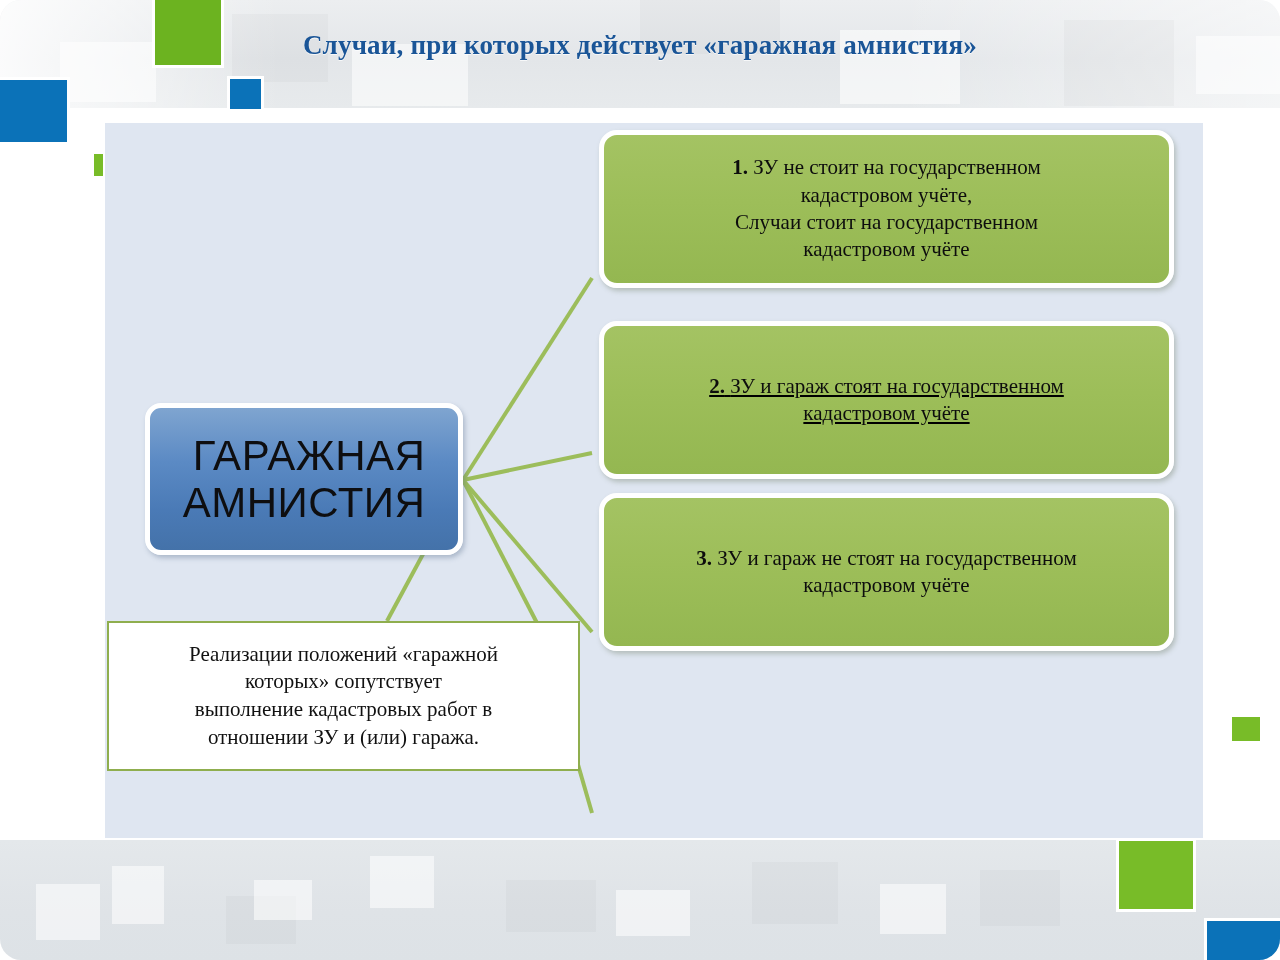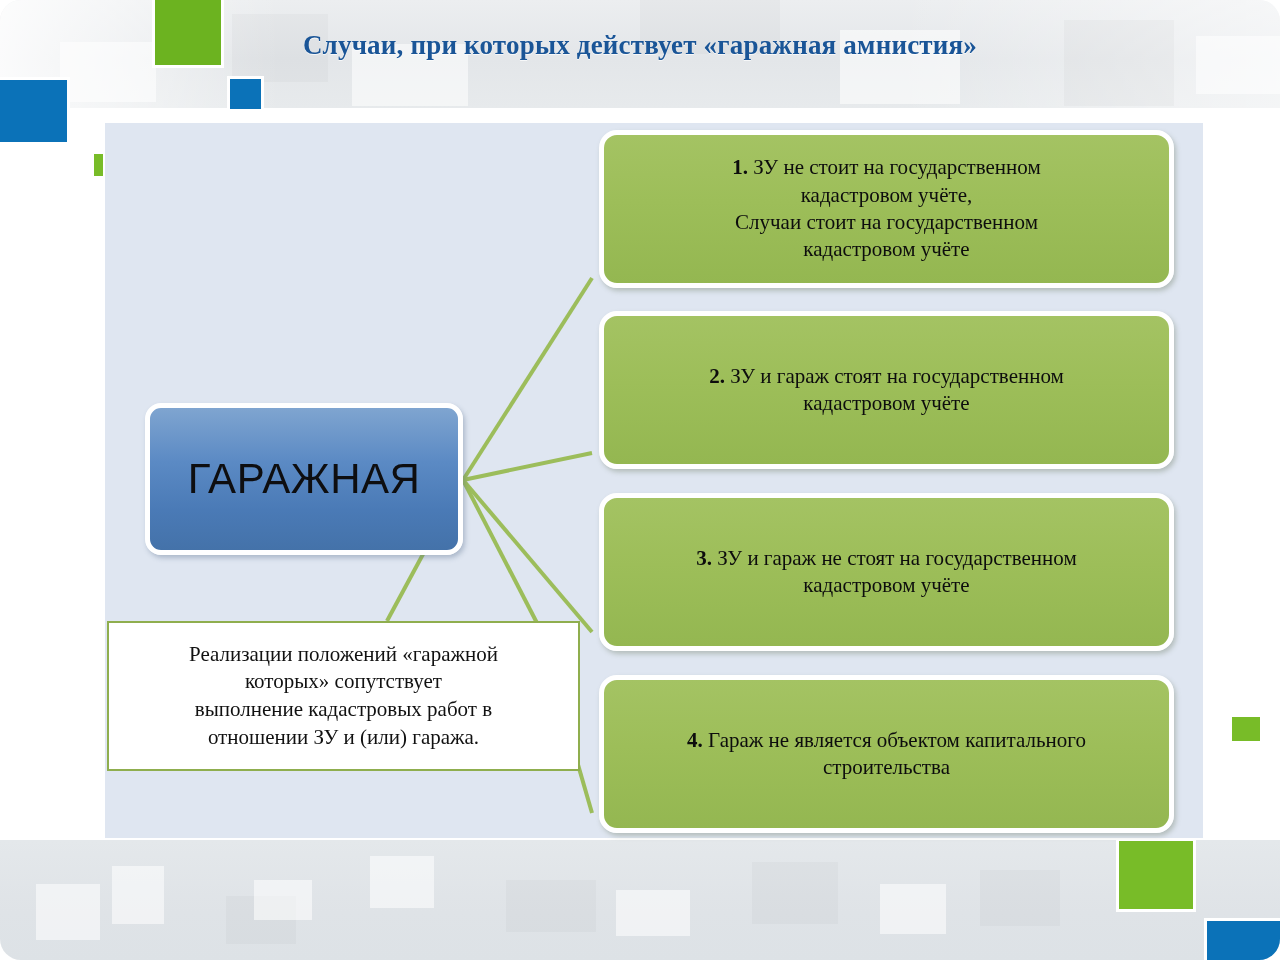--- a/index.html
+++ b/index.html
@@ -141,21 +141,21 @@
   .card-text {
     font-family: "Liberation Serif", "DejaVu Serif", serif;
     font-size: 21px;
     line-height: 1.30;
     color: #0d0d0d;
     text-align: center;
   }
   .card-text b { font-weight: bold; }
 
   #card1 { top: 130px; height: 158px; }
-  #card2 { top: 311px; height: 158px; }
+  #card2 { top: 321px; height: 158px; text-decoration: underline; }
   #card3 { top: 493px; height: 158px; }
   #card4 { top: 675px; height: 158px; }
 
   
   .note {
     position: absolute;
     left: 107px; top: 621px;
     width: 473px; height: 150px;
     box-sizing: border-box;
     background: #ffffff;
@@ -226,20 +226,21 @@
       <line x1="358" y1="357" x2="432" y2="500"></line>
       <line x1="432" y1="500" x2="487" y2="690"></line>
 
       <line x1="358" y1="357" x2="282" y2="498"></line>
     </g>
   </svg>
 
   <div class="center-node">
     <div class="center-node-label">
       <span>ГАРАЖНАЯ</span><br>
+      <span>АМНИСТИЯ</span>
     </div>
   </div>
 
   <div class="card" id="card1">
     <div class="card-text">
       <b>1.</b>
       <span>ЗУ не стоит на государственном</span><br>
       <span>кадастровом учёте,</span><br>
       <span>Случаи стоит на государственном</span><br>
       <span>кадастровом учёте</span>
@@ -255,27 +256,20 @@
   </div>
 
   <div class="card" id="card3">
     <div class="card-text">
       <b>3.</b>
       <span>ЗУ и гараж не стоят на государственном</span><br>
       <span>кадастровом учёте</span>
     </div>
   </div>
 
-  <div class="card" id="card4">
-    <div class="card-text">
-      <b>4.</b>
-      <span>Гараж не является объектом капитального</span><br>
-      <span>строительства</span>
-    </div>
-  </div>
 
   <div class="note">
     <div class="note-text">
       <span>Реализации положений «гаражной</span><br>
       <span>которых» сопутствует</span><br>
       <span>выполнение кадастровых работ в</span><br>
       <span>отношении ЗУ и (или) гаража.</span>
     </div>
   </div>
 

